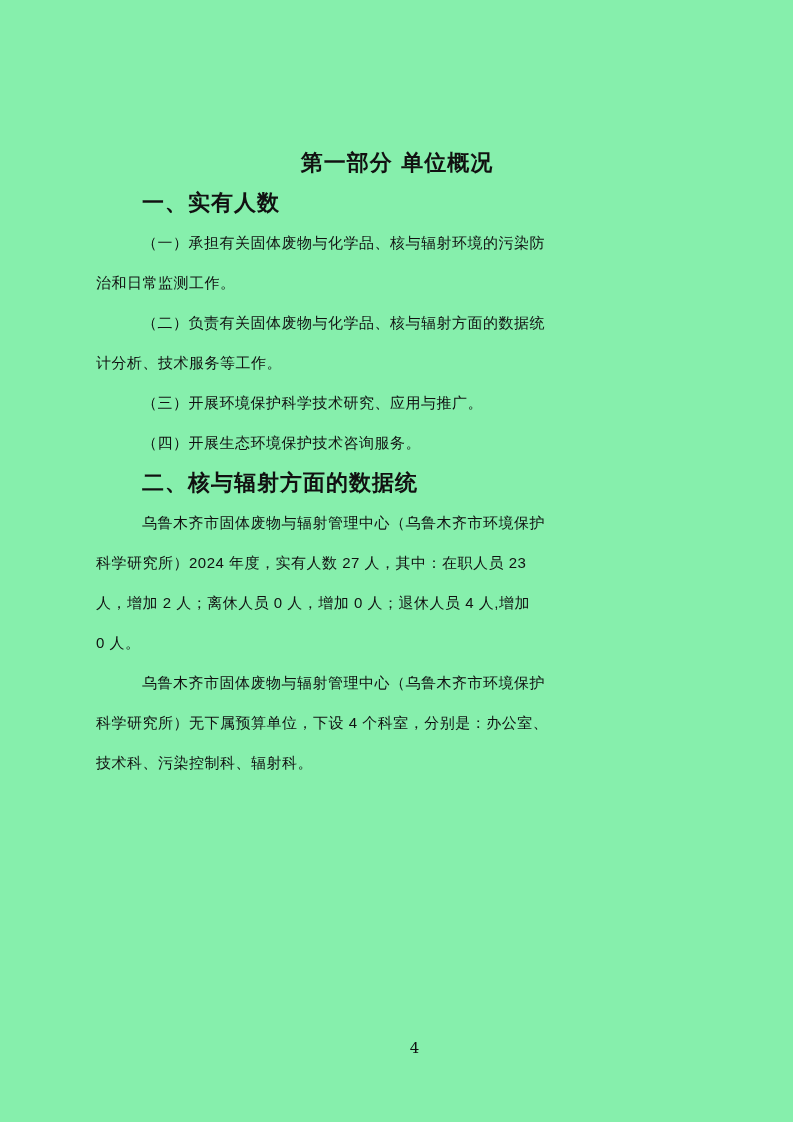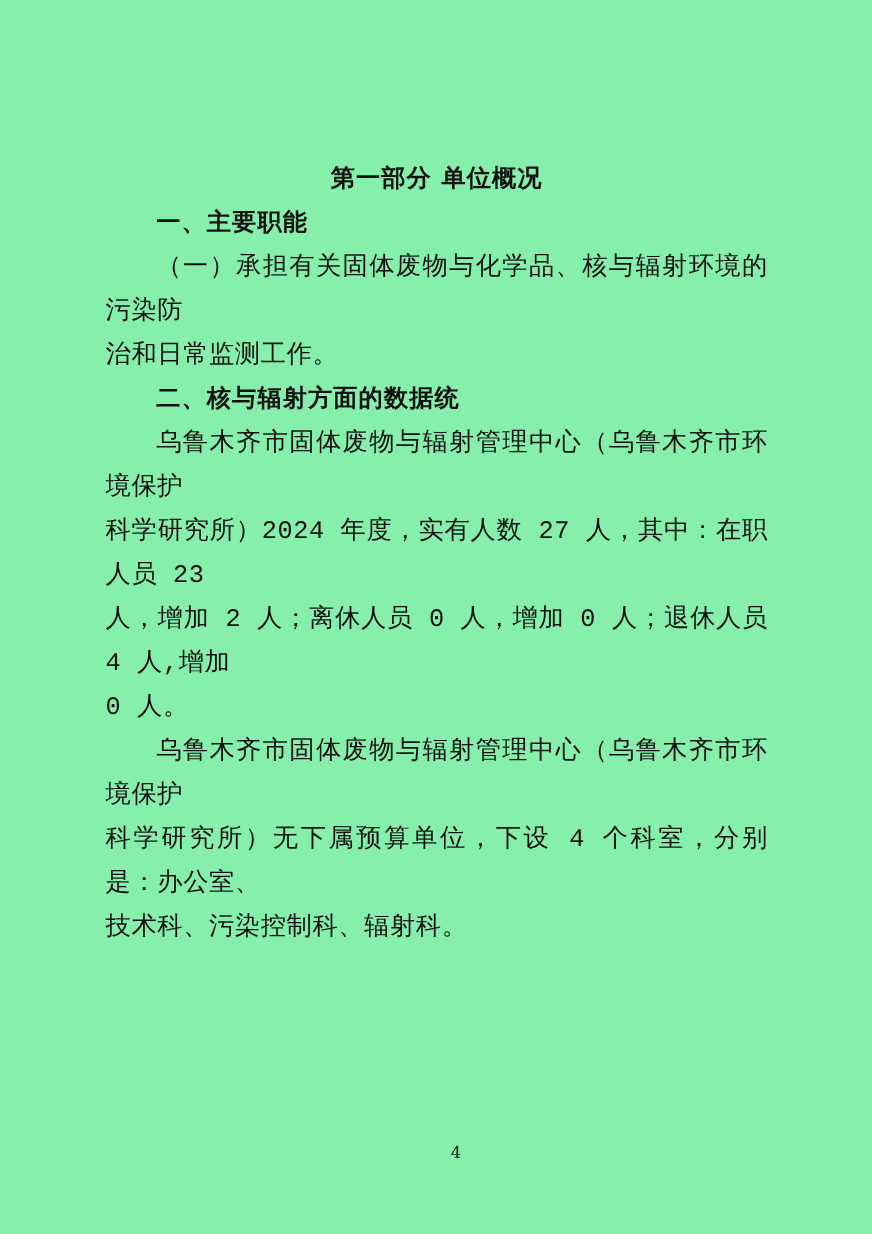--- a/index.html
+++ b/index.html
@@ -35,23 +35,23 @@
     margin: 0;
     font-family: "DejaVu Sans", "Liberation Sans", sans-serif;
     font-weight: bold;
     font-size: 22px;
     line-height: 40px;
     text-indent: 46px;
     letter-spacing: 1px;
   }
   .para {
     margin: 0;
-    font-family: Liberation Mono, monospace;
+    font-family: Liberation Sans, sans-serif;
     font-weight: normal;
-    font-size: 23px;
+    font-size: 15px;
     line-height: 40px;
     text-indent: 46px;
     text-align: justify;
     white-space: pre-line;
     letter-spacing: 0.5px;
   }
   .page-number {
     position: absolute;
     left: 0;
     top: 1036px;
@@ -64,27 +64,31 @@
   }
 </style>
 </head>
 <body>
 
 <div class="page">
   <div class="content">
 
     <h1 class="doc-title">第一部分 单位概况</h1>
 
-    <h2 class="heading">一、主要职能</h2>
+    <h2 class="heading">一、实有人数</h2>
 
     <p class="para">（一）承担有关固体废物与化学品、核与辐射环境的污染防
 治和日常监测工作。</p>
 
+    <p class="para">（二）负责有关固体废物与化学品、核与辐射方面的数据统
+计分析、技术服务等工作。</p>
 
+    <p class="para">（三）开展环境保护科学技术研究、应用与推广。</p>
 
+    <p class="para">（四）开展生态环境保护技术咨询服务。</p>
 
 
     <h2 class="heading">二、核与辐射方面的数据统</h2>
 
     <p class="para">乌鲁木齐市固体废物与辐射管理中心（乌鲁木齐市环境保护
 科学研究所）2024 年度，实有人数 27 人，其中：在职人员 23
 人，增加 2 人；离休人员 0 人，增加 0 人；退休人员 4 人,增加
 0 人。</p>
 
     <p class="para">乌鲁木齐市固体废物与辐射管理中心（乌鲁木齐市环境保护

